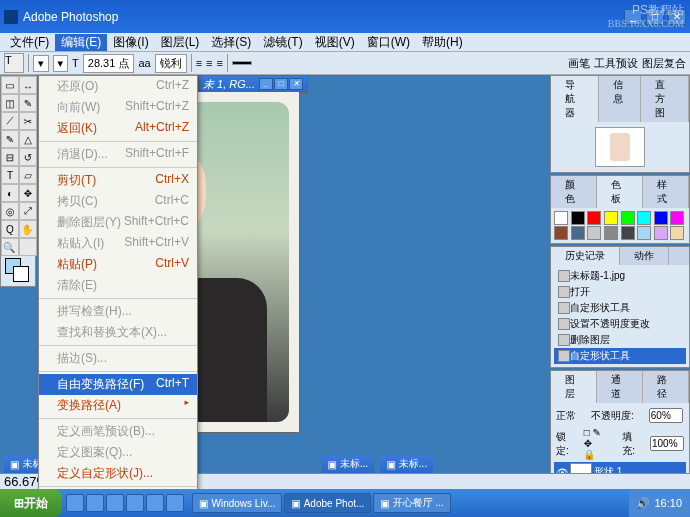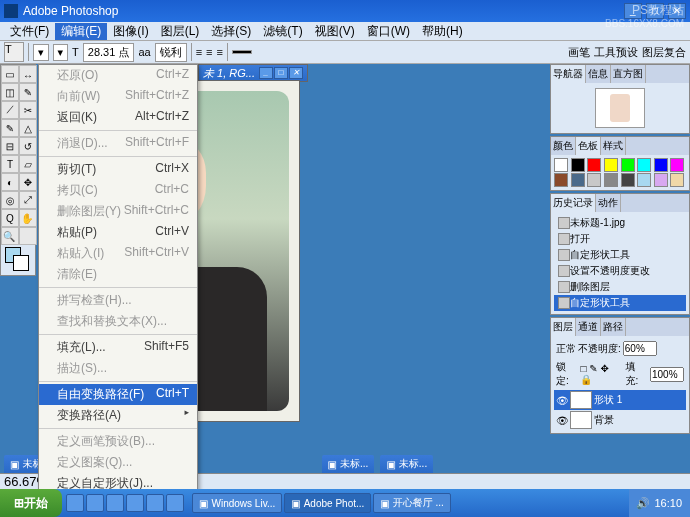--- a/index.html
+++ b/index.html
@@ -1,18 +1,18 @@
 <!DOCTYPE html>
 <html><head>
 <meta charset="utf-8">
 <style>
 * { margin: 0; padding: 0; box-sizing: border-box; font-family: "SimSun", "Microsoft YaHei", sans-serif; }
 body { width: 690px; height: 517px; background: #3b7cb8; overflow: hidden; position: relative; font-size: 11px; }
 
-.titlebar { background: linear-gradient(#1a5fd0, #2570e0); height: 22px; display: flex; align-items: center; padding: 0 4px; color: white; }
+.titlebar { background: linear-gradient(#1a5fd0, #2570e0); height: 33px; display: flex; align-items: center; padding: 0 4px; color: white; }
 .titlebar .icon { width: 14px; height: 14px; background: #0a3b7a; margin-right: 5px; }
 .titlebar .title { flex: 1; font-size: 12px; }
 .titlebar .wincontrols span { display:inline-block; width:18px; height:16px; background:#4a8ae0; border:1px solid #2a5aa0; margin-left:1px; text-align:center; line-height:13px; font-size:10px; color:white; }
 
 .menubar { background: #dde8f5; height: 18px; display: flex; align-items: center; padding: 0 4px; font-size: 12px; }
 .menubar span { padding: 0 6px; cursor: pointer; }
 .menubar span.active { background: #2a6ad0; color: white; }
 
 .options-bar { background: #dde8f5; height: 24px; border-top: 1px solid #aaa; border-bottom: 1px solid #aaa; display: flex; align-items: center; padding: 0 4px; gap: 4px; font-size: 11px; }
 .options-bar .tool-icon { width: 20px; height: 20px; border: 1px solid #999; background: #eee; }
@@ -22,77 +22,77 @@
 .main-area { position: relative; height: 410px; }
 
 .toolbox { position: absolute; left: 0; top: 0; width: 36px; background: #dde8f5; border: 1px solid #888; }
 .toolbox-grid { display: grid; grid-template-columns: 1fr 1fr; }
 .toolbox-grid .tool { width: 18px; height: 18px; border: 1px solid #bbb; background: #e8e8e8; display: flex; align-items: center; justify-content: center; font-size: 10px; }
 .colorswatch { height: 30px; position: relative; }
 .colorswatch .fg { position: absolute; width: 16px; height: 16px; background: #a8d8f0; border: 1px solid #000; left: 4px; top: 2px; }
 .colorswatch .bg { position: absolute; width: 16px; height: 16px; background: #fff; border: 1px solid #000; left: 12px; top: 10px; }
 
 .edit-menu { position: absolute; left: 38px; top: 0; width: 160px; background: #f5f5f0; border: 1px solid #888; box-shadow: 2px 2px 4px rgba(0,0,0,0.3); z-index: 100; }
-.edit-menu .item { display: flex; justify-content: space-between; padding: 2px 8px 2px 18px; font-size: 12px; color: #404040; }
+.edit-menu .item { display: flex; justify-content: space-between; padding: 2px 8px 2px 18px; font-size: 12px; color: #c2410c; }
 .edit-menu .item.disabled { color: #999; }
 .edit-menu .item.highlight { background: #2a6ad0; color: white; }
 .edit-menu .sep { border-top: 1px solid #ccc; margin: 2px 0; }
 .edit-menu .arrow::after { content: "▸"; font-size: 9px; }
 
 .doc-window { position: absolute; left: 60px; top: 10px; width: 240px; background: #e8e8e0; border: 1px solid #666; }
 .doc-titlebar { background: linear-gradient(#3a7ad8, #2a6ac8); height: 16px; color: white; font-size: 11px; padding: 0 4px; display: flex; align-items: center; }
 .doc-titlebar .docwincontrols { margin-left: auto; display: flex; gap: 1px; }
 .doc-titlebar .docwincontrols span { width: 14px; height: 12px; background: #5a9ae8; border: 1px solid #2a5aa0; font-size: 8px; text-align: center; }
 .doc-canvas { height: 340px; background: #f0f0e8; padding: 10px; }
 .photo { width: 100%; height: 100%; background: linear-gradient(#a8c8b0 0%, #c8d8c0 40%, #3a3a3a 100%); border-radius: 12px; position: relative; overflow: hidden; }
 .photo .face { position: absolute; left: 30%; top: 15%; width: 70px; height: 85px; background: #f5d8c0; border-radius: 40% 40% 45% 45%; }
 .photo .body { position: absolute; left: 10%; bottom: 0; width: 80%; height: 45%; background: #2a2828; border-radius: 30px 30px 0 0; }
 
 .tutorial-text { position: absolute; left: 298px; top: 10px; width: 248px; color: white; font-size: 17px; line-height: 2.0; }
 
 .right-panels { position: absolute; right: 0; top: 0; width: 140px; }
 .panel { background: #dde8f5; border: 1px solid #888; margin-bottom: 2px; }
 .panel-tabs { display: flex; background: #c8d4e8; font-size: 10px; }
-.panel-tabs span { padding: 2px 2px; border-right: 1px solid #aaa; }
+.panel-tabs span { padding: 2px 14px; border-right: 1px solid #aaa; }
 .panel-tabs span.active { background: #dde8f5; }
 .panel-body { padding: 3px; min-height: 30px; font-size: 10px; }
 
 .nav-thumb { width: 50px; height: 40px; background: #fff; border: 1px solid #999; margin: 2px auto; display: flex; align-items: center; justify-content: center; }
 .nav-thumb .mini { width: 20px; height: 28px; background: #f0d8c8; border-radius: 3px; }
 
 .swatches-grid { display: grid; grid-template-columns: repeat(8, 1fr); gap: 1px; }
 .swatches-grid .sw { width: 14px; height: 14px; border: 1px solid #888; }
 
 .history-body .hitem { padding: 1px 4px; font-size: 10px; display: flex; align-items: center; gap: 0; }
 .history-body .hitem .hicon { width: 12px; height: 12px; background: #ccc; border: 1px solid #888; }
 .history-body .hitem.sel { background: #2a6ad0; color: white; }
 
 .layers-body .lrow { display: flex; align-items: center; padding: 1px 2px; gap: 2px; font-size: 10px; }
 .layers-body .lrow .eye { width: 12px; }
 .layers-body .lrow .lthumb { width: 22px; height: 18px; background: #fff; border: 1px solid #888; }
 .layers-body .lrow.sel { background: #2a6ad0; color: white; }
-.layers-body .controls { display: flex; gap: 2px; font-size: 10px; align-items: center; padding: 2px; }
+.layers-body .controls { display: flex; gap: 15px; font-size: 10px; align-items: center; padding: 2px; }
 .layers-body .controls input { width: 34px; font-size: 10px; }
 
 .doc-tabs { position: absolute; bottom: 18px; left: 0; right: 0; height: 18px; display: flex; gap: 6px; padding: 0 4px; }
 .doc-tabs .dtab { background: linear-gradient(#3a7ad8, #2a6ac8); color: white; font-size: 10px; padding: 2px 6px; border-radius: 2px 2px 0 0; display: flex; align-items: center; gap: 3px; }
 
 .statusbar { position: absolute; bottom: 0; left: 0; right: 0; height: 16px; background: #dde8f5; border-top: 1px solid #888; font-size: 13px; padding: 0 4px; display: flex; align-items: center; }
 
 .taskbar { position: absolute; bottom: 0; left: 0; right: 0; height: 28px; background: linear-gradient(#3a8ae0, #2468c8); display: flex; align-items: center; padding: 0; z-index: 200; }
 .taskbar .start { background: linear-gradient(#5aaa3a, #3a8a2a); color: white; height: 100%; padding: 0 14px; display: flex; align-items: center; font-size: 12px; font-weight: bold; border-radius: 0 8px 8px 0; }
 .taskbar .ql { display: flex; gap: 2px; padding: 0 4px; }
 .taskbar .ql span { width: 18px; height: 18px; background: #5a9ae8; border: 1px solid #2a5aa0; border-radius: 2px; }
 .taskbar .tasks { display: flex; gap: 2px; flex: 1; padding: 0 4px; }
 .taskbar .tasks .task { background: #4a88d8; border: 1px solid #2a5aa0; color: white; font-size: 10px; padding: 2px 6px; border-radius: 2px; height: 20px; display: flex; align-items: center; gap: 3px; }
 .taskbar .tasks .task.active { background: #2a68b8; }
 .taskbar .tray { background: #4a88d8; height: 100%; padding: 0 8px; display: flex; align-items: center; color: white; font-size: 11px; gap: 4px; }
 
 .watermark { position: absolute; right: 6px; top: 2px; color: rgba(255,255,255,0.6); font-size: 12px; z-index: 50; }
-.watermark2 { position: absolute; right: 6px; top: 18px; color: rgba(255,255,255,0.5); font-size: 10px; z-index: 50; }
+.watermark2 { position: absolute; right: 6px; top: 18px; color: rgba(255,255,255,0.5); font-size: 10px; z-index: 50; font-family: Liberation Serif, serif; }
 </style>
 </head>
 <body>
 
 <div class="watermark">PS教程站</div>
 <div class="watermark2">BBS.16XX8.COM</div>
 
 <div class="titlebar">
   <div class="icon"></div>
   <div class="title">Adobe Photoshop</div>
@@ -191,46 +191,42 @@
         <span>Ctrl+X</span>
       </div>
       <div class="item disabled">
         <span>拷贝(C)</span>
         <span>Ctrl+C</span>
       </div>
       <div class="item disabled">
         <span>删除图层(Y)</span>
         <span>Shift+Ctrl+C</span>
       </div>
+      <div class="item disabled">
+        <span>粘贴入(I)</span>
+        <span>Shift+Ctrl+V</span>
+      </div>
       <div class="item">
         <span>粘贴(P)</span>
         <span>Ctrl+V</span>
       </div>
       <div class="item disabled">
-        <span>粘贴入(I)</span>
-        <span>Shift+Ctrl+V</span>
-      </div>
-      <div class="item disabled">
         <span>清除(E)</span>
         <span></span>
       </div>
       <div class="sep"></div>
       <div class="item disabled">
         <span>拼写检查(H)...</span>
         <span></span>
       </div>
       <div class="item disabled">
         <span>查找和替换文本(X)...</span>
         <span></span>
       </div>
       <div class="sep"></div>
-      <div class="item">
-        <span>填充(L)...</span>
-        <span>Shift+F5</span>
-      </div>
       <div class="item disabled">
         <span>描边(S)...</span>
         <span></span>
       </div>
       <div class="sep"></div>
       <div class="item highlight">
         <span>自由变换路径(F)</span>
         <span>Ctrl+T</span>
       </div>
       <div class="item arrow">

